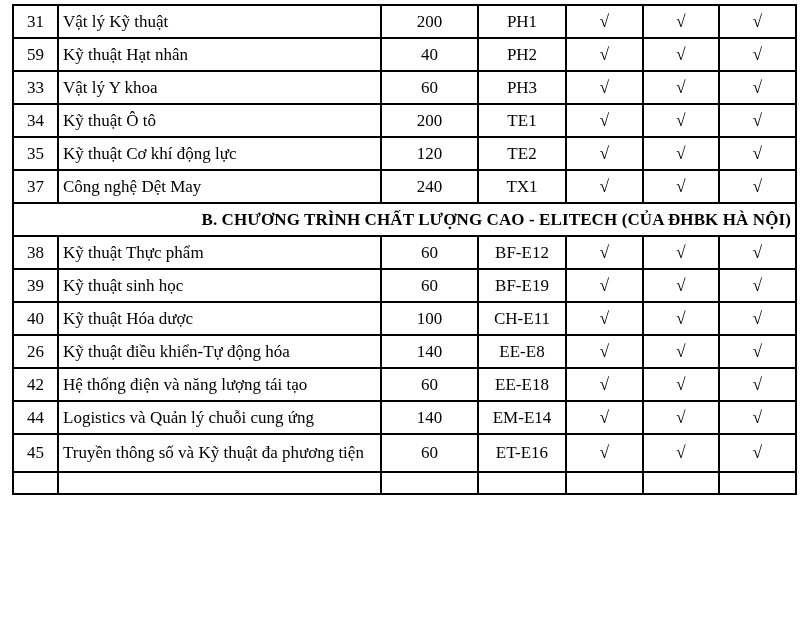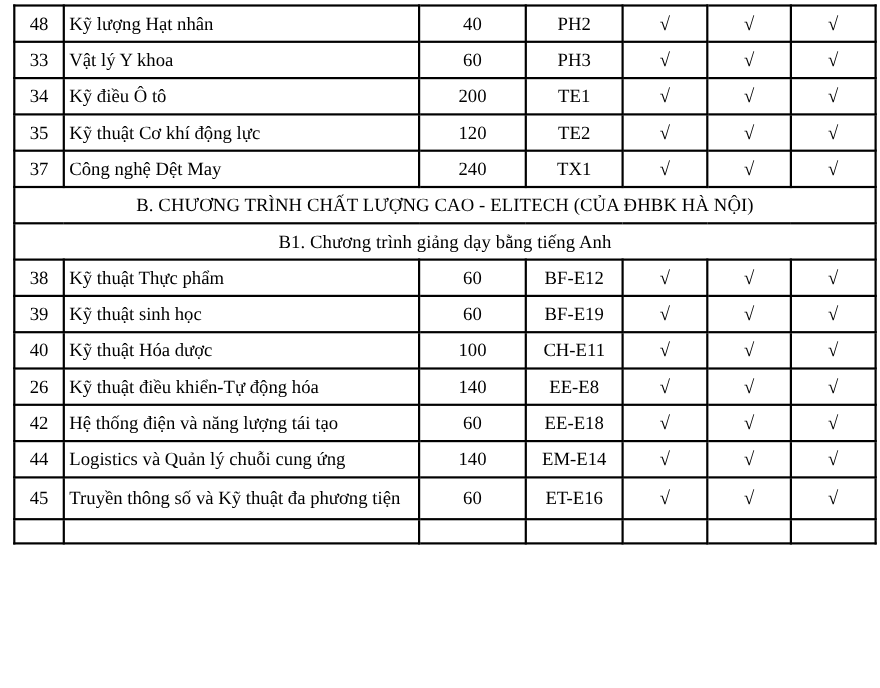--- a/index.html
+++ b/index.html
@@ -35,22 +35,22 @@
   tr.program-row { height: 33px; }
   tr.program-row.tall { height: 38px; }
   tr.section-row { height: 33px; }
   tr.stub-row { height: 22px; }
   td.col-index  { text-align: center; }
   td.col-name   { text-align: left; padding-left: 8px; padding-right: 6px; }
   td.col-quota  { text-align: center; }
   td.col-code   { text-align: center; }
   td.col-check  { text-align: center; font-size: 18px; }
   td.section-cell {
-    font-weight: normal;
-    text-align: center;
+    font-weight: bold;
+    text-align: right;
     padding-left: 6px;
     font-size: 17px;
     letter-spacing: 0.1px;
     margin-top: 19px;
   }
 </style>
 </head>
 <body>
 
 <div class="page">
@@ -59,40 +59,49 @@
       <col style="width:45px">
       <col style="width:323px">
       <col style="width:97px">
       <col style="width:88px">
       <col style="width:77px">
       <col style="width:76px">
       <col style="width:77px">
     </colgroup>
     <tbody id="table-body">
         <tr class="program-row">
-          <td class="col-index">48</td>
-          <td class="col-name">Kỹ lượng Hạt nhân</td>
+          <td class="col-index">31</td>
+          <td class="col-name">Vật lý Kỹ thuật</td>
+          <td class="col-quota">200</td>
+          <td class="col-code">PH1</td>
+          <td class="col-check">√</td>
+          <td class="col-check">√</td>
+          <td class="col-check">√</td>
+        </tr>
+        <tr class="program-row">
+          <td class="col-index">59</td>
+          <td class="col-name">Kỹ thuật Hạt nhân</td>
           <td class="col-quota">40</td>
           <td class="col-code">PH2</td>
           <td class="col-check">√</td>
           <td class="col-check">√</td>
           <td class="col-check">√</td>
         </tr>
         <tr class="program-row">
           <td class="col-index">33</td>
           <td class="col-name">Vật lý Y khoa</td>
           <td class="col-quota">60</td>
           <td class="col-code">PH3</td>
           <td class="col-check">√</td>
           <td class="col-check">√</td>
           <td class="col-check">√</td>
         </tr>
         <tr class="program-row">
           <td class="col-index">34</td>
-          <td class="col-name">Kỹ điều Ô tô</td>
+          <td class="col-name">Kỹ thuật Ô tô</td>
           <td class="col-quota">200</td>
           <td class="col-code">TE1</td>
           <td class="col-check">√</td>
           <td class="col-check">√</td>
           <td class="col-check">√</td>
         </tr>
         <tr class="program-row">
           <td class="col-index">35</td>
           <td class="col-name">Kỹ thuật Cơ khí động lực</td>
           <td class="col-quota">120</td>
@@ -105,23 +114,20 @@
           <td class="col-index">37</td>
           <td class="col-name">Công nghệ Dệt May</td>
           <td class="col-quota">240</td>
           <td class="col-code">TX1</td>
           <td class="col-check">√</td>
           <td class="col-check">√</td>
           <td class="col-check">√</td>
         </tr>
         <tr class="section-row">
           <td colspan="7" class="section-cell">B. CHƯƠNG TRÌNH CHẤT LƯỢNG CAO - ELITECH (CỦA ĐHBK HÀ NỘI)</td>
-        </tr>
-        <tr class="section-row">
-          <td colspan="7" class="section-cell">B1. Chương trình giảng dạy bằng tiếng Anh</td>
         </tr>
         <tr class="program-row">
           <td class="col-index">38</td>
           <td class="col-name">Kỹ thuật Thực phẩm</td>
           <td class="col-quota">60</td>
           <td class="col-code">BF-E12</td>
           <td class="col-check">√</td>
           <td class="col-check">√</td>
           <td class="col-check">√</td>
         </tr>

